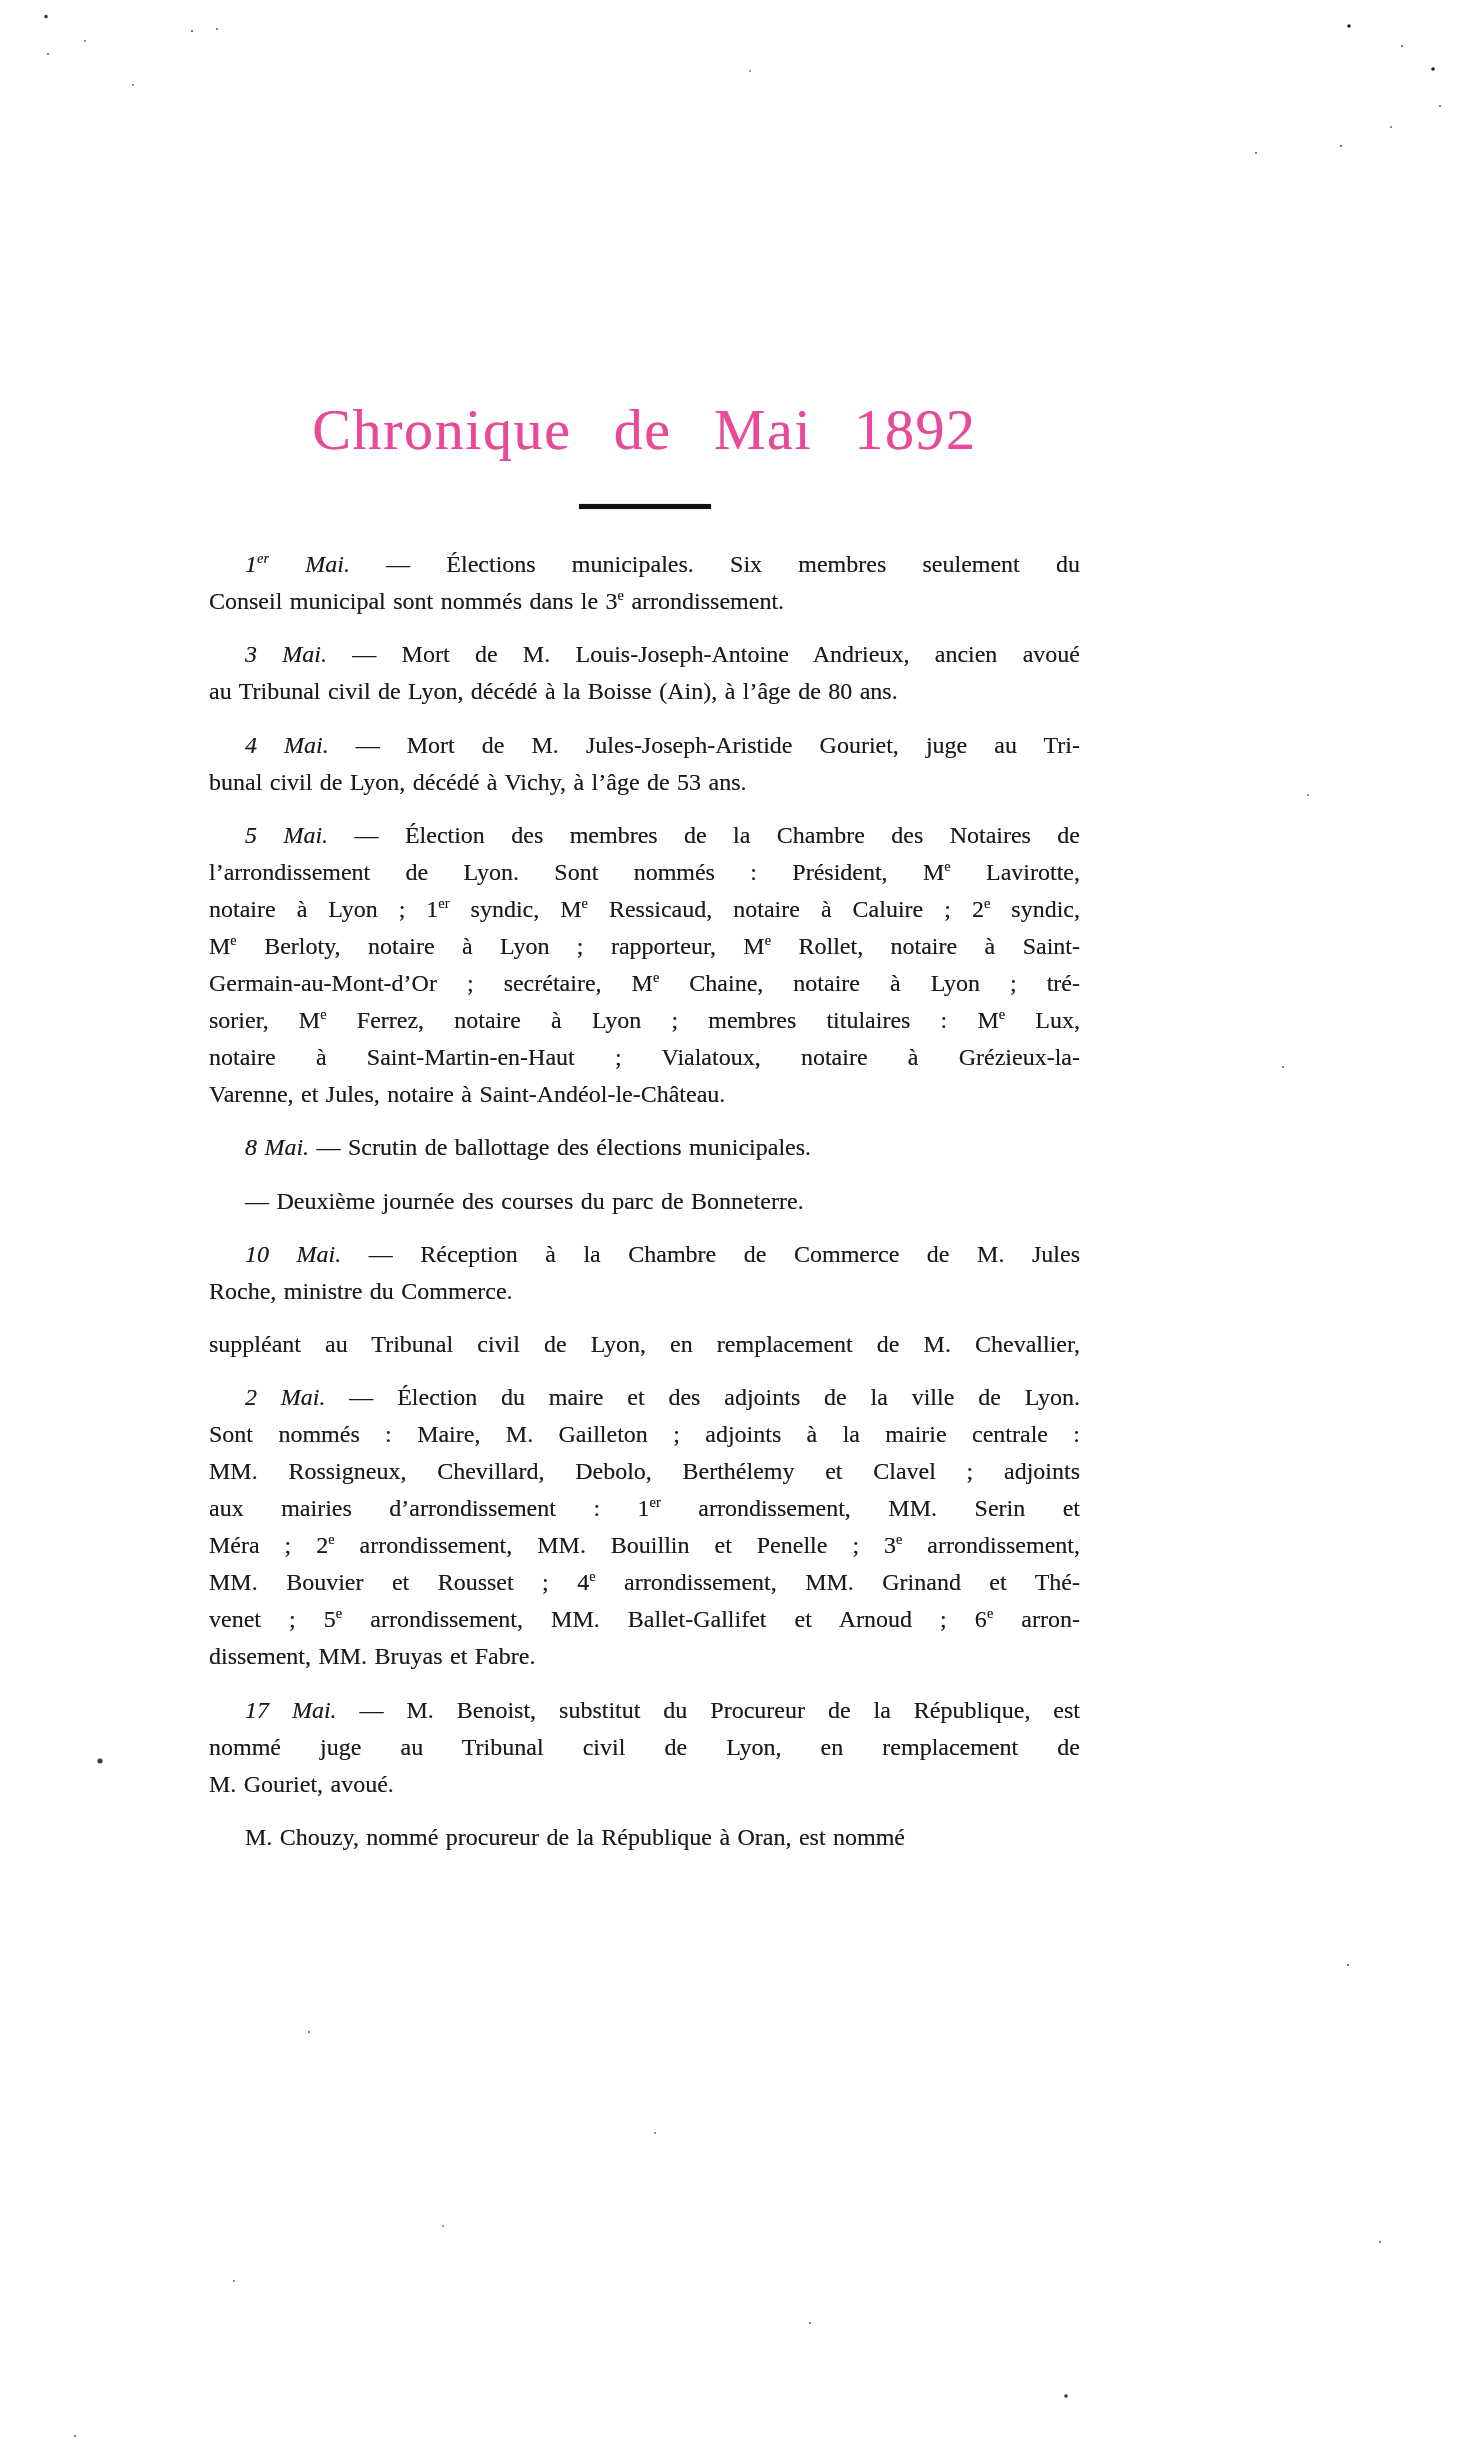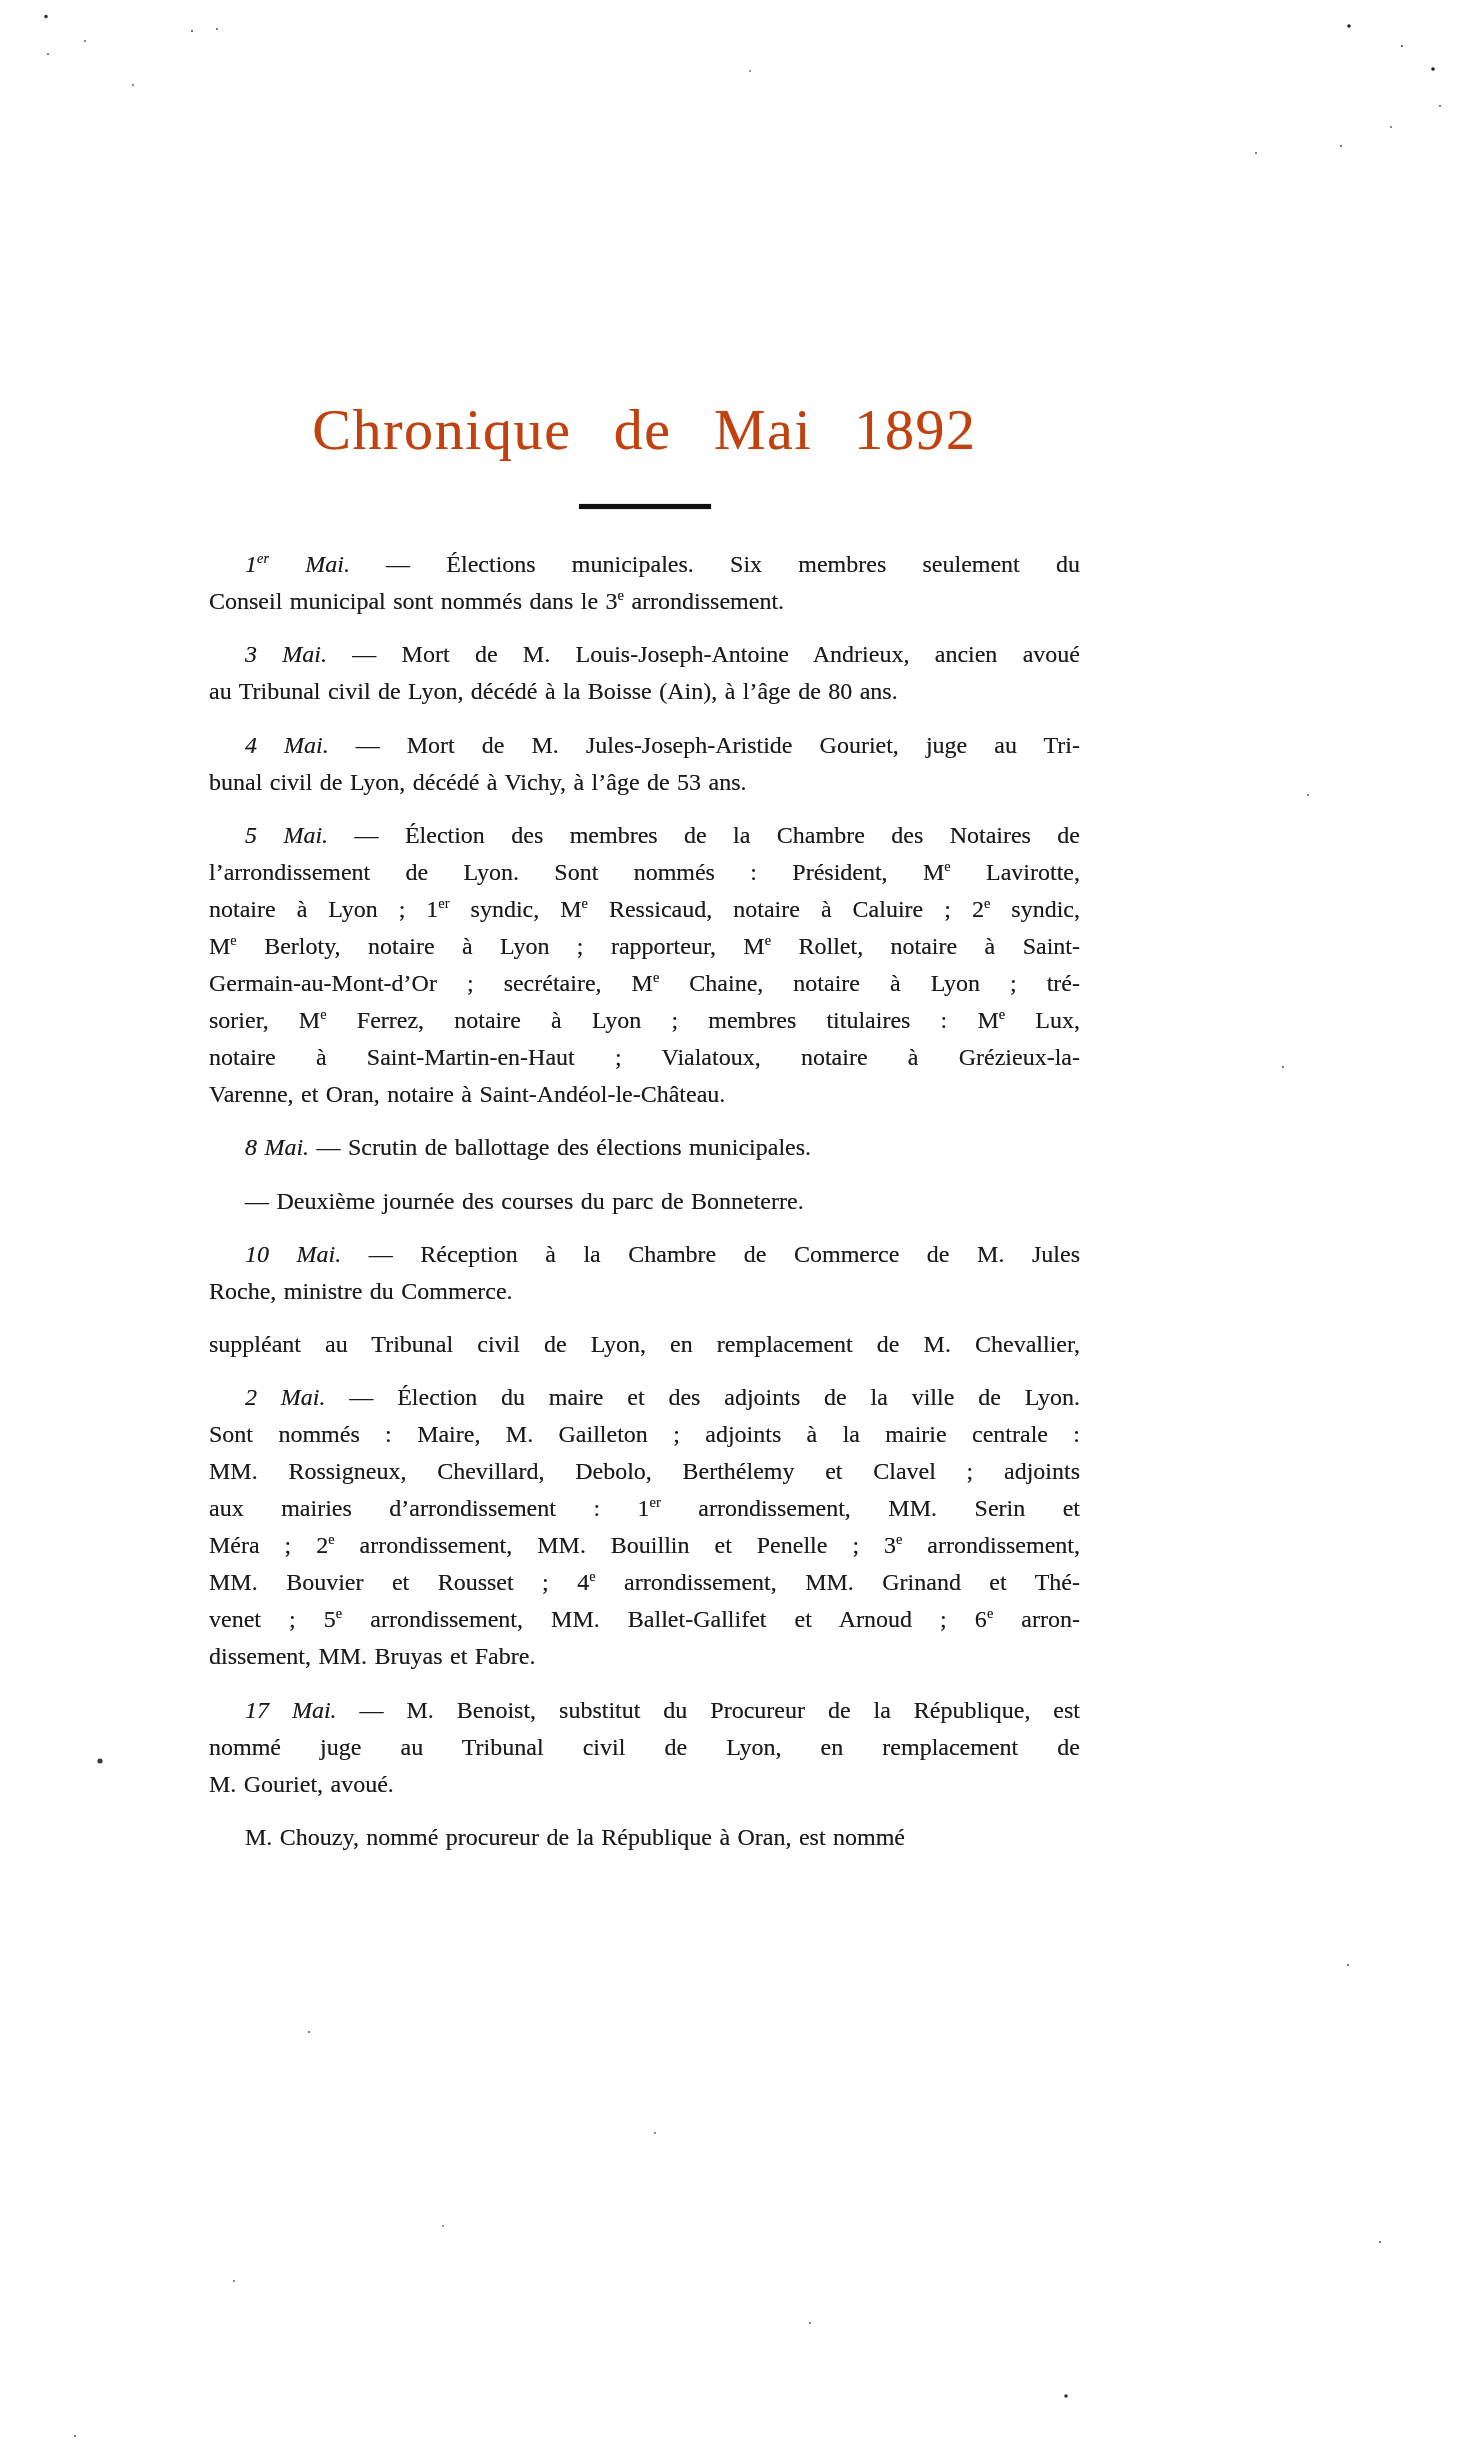--- a/index.html
+++ b/index.html
@@ -17,21 +17,21 @@
     width:871px;
   }
   .title{
     margin:0;
     font-size:58px;
     line-height:1.15;
     font-weight:400;
     text-align:center;
     letter-spacing:1.6px;
     word-spacing:0.45em;
-    color:#c2410c;
+    color:#ec4899;
     text-shadow:0 0 0.8px rgba(0,0,0,.35);
   }
   .rule{
     width:132px;height:5.4px;
     background:#101010;
     margin:40px auto 0;
     box-shadow:0 0 0.8px rgba(0,0,0,.6);
   }
   .entries{
     margin-top:37px;
@@ -105,21 +105,21 @@
           <span class="line last">bunal civil de Lyon, décédé à Vichy, à l’âge de 53 ans.</span>
         </p>
         <p class="entry">
           <span class="line first"><i class="date">5 Mai.</i> — Élection des membres de la Chambre des Notaires de</span>
           <span class="line">l’arrondissement de Lyon. Sont nommés : Président, M<sup>e</sup> Lavirotte,</span>
           <span class="line">notaire à Lyon ; 1<sup>er</sup> syndic, M<sup>e</sup> Ressicaud, notaire à Caluire ; 2<sup>e</sup> syndic,</span>
           <span class="line">M<sup>e</sup> Berloty, notaire à Lyon ; rapporteur, M<sup>e</sup> Rollet, notaire à Saint-</span>
           <span class="line">Germain-au-Mont-d’Or ; secrétaire, M<sup>e</sup> Chaine, notaire à Lyon ; tré-</span>
           <span class="line">sorier, M<sup>e</sup> Ferrez, notaire à Lyon ; membres titulaires : M<sup>e</sup> Lux,</span>
           <span class="line">notaire à Saint-Martin-en-Haut ; Vialatoux, notaire à Grézieux-la-</span>
-          <span class="line last">Varenne, et Oran, notaire à Saint-Andéol-le-Château.</span>
+          <span class="line last">Varenne, et Jules, notaire à Saint-Andéol-le-Château.</span>
         </p>
         <p class="entry">
           <span class="line first last"><i class="date">8 Mai.</i> — Scrutin de ballottage des élections municipales.</span>
         </p>
         <p class="entry">
           <span class="line first last">— Deuxième journée des courses du parc de Bonneterre.</span>
         </p>
         <p class="entry">
           <span class="line first"><i class="date">10 Mai.</i> — Réception à la Chambre de Commerce de M. Jules</span>
           <span class="line last">Roche, ministre du Commerce.</span>

